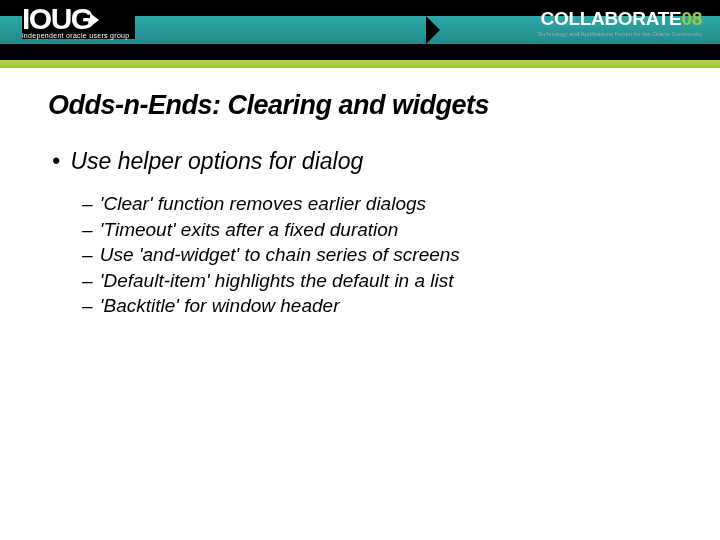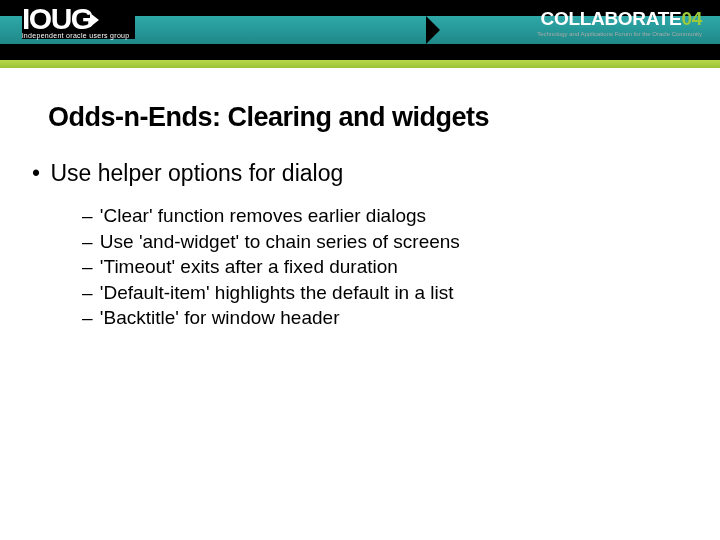--- a/index.html
+++ b/index.html
@@ -97,35 +97,36 @@
     position: absolute;
     left: 0;
     top: 60px;
     width: 100%;
     height: 8px;
     background: linear-gradient(to bottom, #b8d94a 0%, #9cc238 100%);
   }
   .content {
     position: absolute;
     left: 48px;
-    top: 102px;
+    top: 90px;
     right: 48px;
+    font-style: italic;
   }
   .slide-title {
     font-family: "Arial Black", Arial, sans-serif;
     font-weight: 900;
     font-size: 27px;
     color: #000;
     letter-spacing: -0.5px;
     margin-bottom: 26px;
   }
   .bullet-1 {
     font-size: 23px;
     color: #000;
-    margin-left: 2px;
+    margin-left: 22px;
     margin-bottom: 14px;
     line-height: 1.3;
   }
   .bullet-1::before {
     content: "• ";
     margin-left: -18px;
     margin-right: 4px;
   }
   .sublist {
     margin-left: 56px;
@@ -149,32 +150,32 @@
   <div class="teal-bar"></div>
   <div class="logo-block">
     <div class="logo-main">
       <span>IOUG</span>
       <span class="logo-arrow"></span>
     </div>
     <div class="logo-sub">independent oracle users group</div>
   </div>
   <div class="collab-block">
     <div class="collab-main">
-      <span>COLLABORATE</span><span class="year">04</span>
+      <span>COLLABORATE</span><span class="year">08</span>
     </div>
     <div class="collab-sub">Technology and Applications Forum for the Oracle Community</div>
   </div>
 </div>
 <div class="lime-bar"></div>
 
 <div class="content">
   <h1 class="slide-title">Odds-n-Ends: Clearing and widgets</h1>
 
   <div class="bullet-1">Use helper options for dialog</div>
   <div class="sublist">
     <div class="sub-item">'Clear' function removes earlier dialogs</div>
+    <div class="sub-item">'Timeout' exits after a fixed duration</div>
     <div class="sub-item">Use 'and-widget' to chain series of screens</div>
-    <div class="sub-item">'Timeout' exits after a fixed duration</div>
     <div class="sub-item">'Default-item' highlights the default in a list</div>
     <div class="sub-item">'Backtitle' for window header</div>
   </div>
 
 </div>
 
 </body></html>

